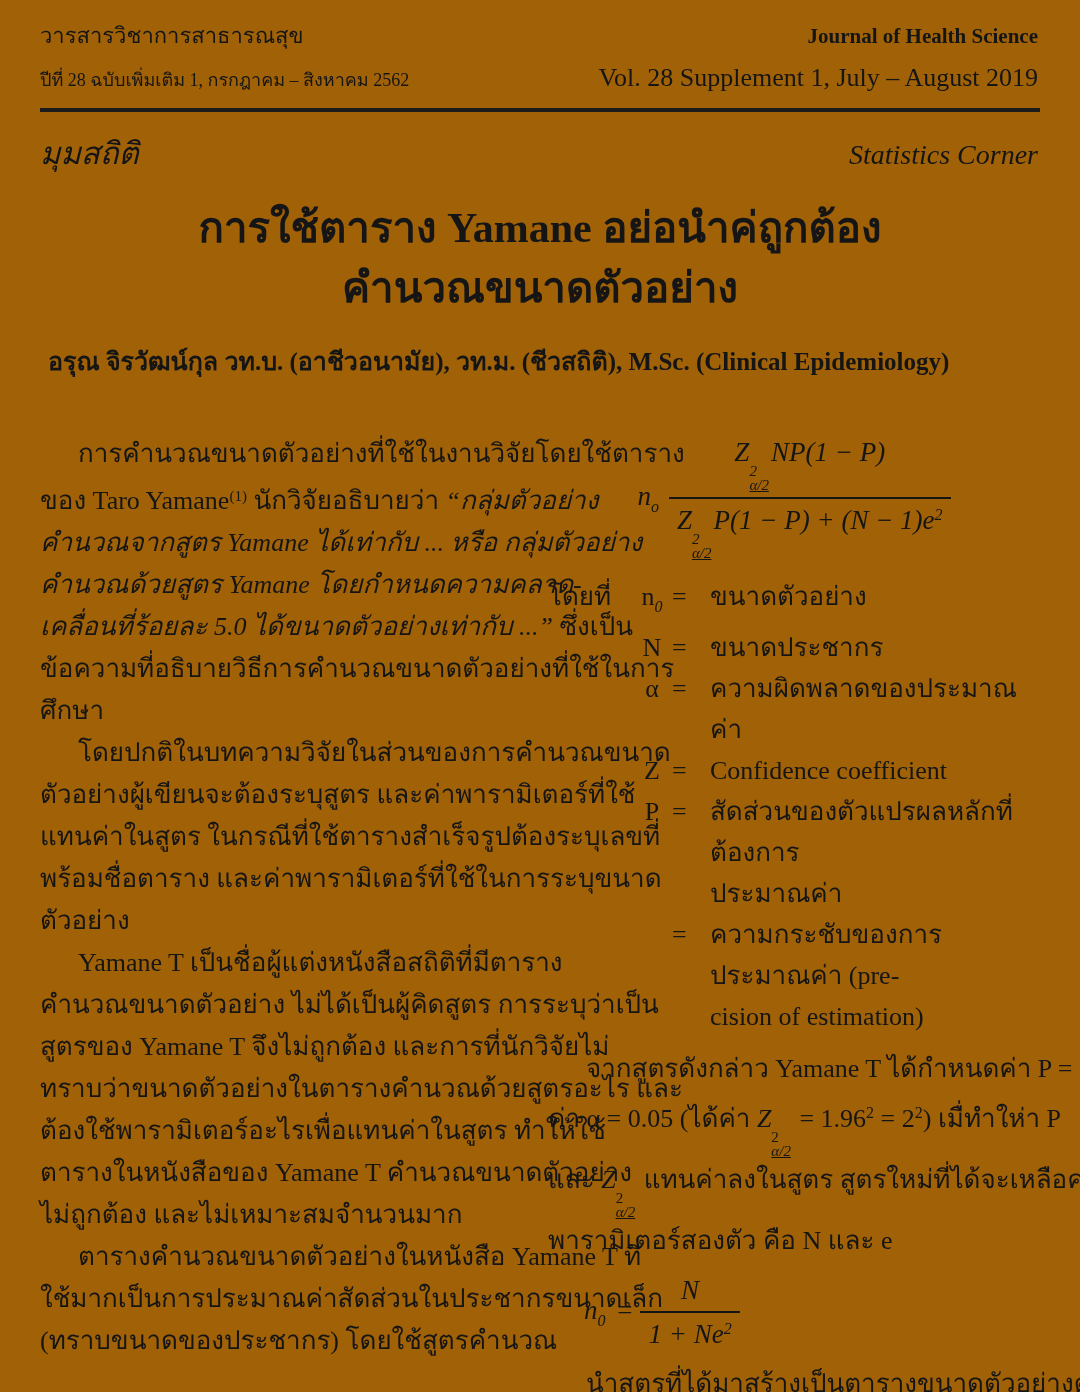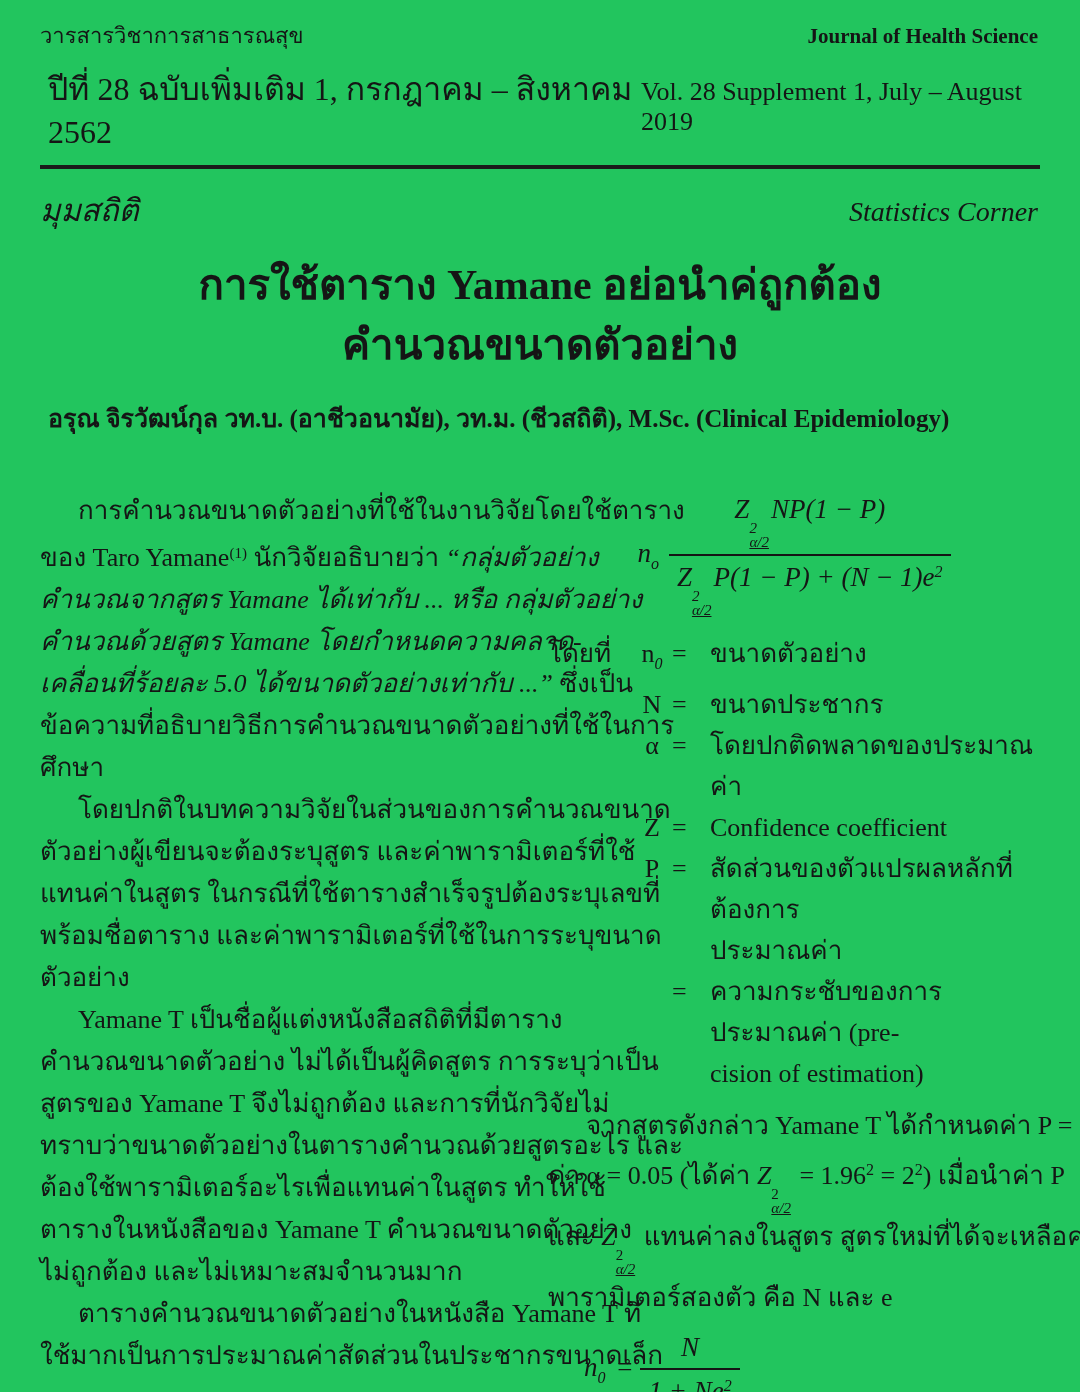--- a/index.html
+++ b/index.html
@@ -1,27 +1,27 @@
 <!DOCTYPE html>
 <html><head>
 <meta charset="utf-8">
 <style>
   html,body { margin:0; padding:0; background:#e8e8e8; }
   .page {
     position:relative; width:1080px; height:1392px; margin:0 auto;
-    background:#22c55e; color:#151515; overflow:hidden;
+    background:#a16207; color:#151515; overflow:hidden;
     font-family:"Liberation Serif","DejaVu Serif",serif;
   }
   
   .header { padding:18px 42px 0 40px; }
   .hrow { display:flex; justify-content:space-between; align-items:baseline; }
   .hrow .th1 { font-size:22px; }
   .hrow .en1 { font-size:21px; font-weight:bold; }
   .hrow2 { margin-top:10px; }
-  .hrow2 .th2 { font-size:32px;margin-left:8px; }
+  .hrow2 .th2 { font-size:18px; }
   .hrow2 .en2 { font-size:26px; }
   .rule { margin:14px 40px 0 40px; height:4px; background:#1b1b1b; }
   
   .section-row { display:flex; justify-content:space-between; align-items:baseline;
                  padding:16px 42px 0 40px; font-weight:normal; font-style:italic; }
   .section-row .s-th { font-size:31px; }
   .section-row .s-en { font-size:28px; }
   
   .title { text-align:center; font-weight:bold; font-size:42px; line-height:60px; margin-top:20px; }
   .author { padding:0 48px; margin-top:23px; font-weight:bold; font-size:25px; }
@@ -108,20 +108,21 @@
         <div class="ln">คำนวณขนาดตัวอย่าง ไม่ได้เป็นผู้คิดสูตร การระบุว่าเป็น</div>
         <div class="ln">สูตรของ Yamane T จึงไม่ถูกต้อง และการที่นักวิจัยไม่</div>
         <div class="ln">ทราบว่าขนาดตัวอย่างในตารางคำนวณด้วยสูตรอะไร และ</div>
         <div class="ln">ต้องใช้พารามิเตอร์อะไรเพื่อแทนค่าในสูตร ทำให้ใช้</div>
         <div class="ln">ตารางในหนังสือของ Yamane T คำนวณขนาดตัวอย่าง</div>
         <div class="ln">ไม่ถูกต้อง และไม่เหมาะสมจำนวนมาก</div>
       </div>
       <div>
         <div class="ln indent">ตารางคำนวณขนาดตัวอย่างในหนังสือ Yamane T ที่</div>
         <div class="ln">ใช้มากเป็นการประมาณค่าสัดส่วนในประชากรขนาดเล็ก</div>
+        <div class="ln">(ทราบขนาดของประชากร) โดยใช้สูตรคำนวณ</div>
       </div>
     </div>
 
     <div class="col-right">
 
       <div class="f1wrap math">
         <span class="f-lhs"><span>n</span><sub class="vsub">o</sub></span><span class="frac"><span class="fnum"><span>Z</span><span class="stack">
                 <span class="st-sup">2</span>
                 <span class="st-sub">α/2</span>
               </span><span>NP(1 − P)</span></span><span class="fden"><span>Z</span><span class="stack">
@@ -140,21 +141,21 @@
         <div class="def-row">
           <span></span>
           <span class="def-sym">N</span>
           <span>=</span>
           <span class="def-text">ขนาดประชากร</span>
         </div>
         <div class="def-row">
           <span></span>
           <span class="def-sym alpha">α</span>
           <span>=</span>
-          <span class="def-text">โดยปกติดพลาดของประมาณค่า</span>
+          <span class="def-text">ความผิดพลาดของประมาณค่า</span>
         </div>
         <div class="def-row">
           <span></span>
           <span class="def-sym">Z</span>
           <span>=</span>
           <span class="def-text">Confidence coefficient</span>
         </div>
         <div class="def-row">
           <span></span>
           <span class="def-sym">P</span>
@@ -167,21 +168,21 @@
           <span>=</span>
           <span class="def-text"><span>ความกระชับของการประมาณค่า (pre-</span><span class="dt2">cision of estimation)</span></span>
         </div>
       </div>
 
       <div style="margin-top:10px;">
         <div class="ln indent">จากสูตรดังกล่าว Yamane T ได้กำหนดค่า P = 0.5</div>
         <div class="ln"><span>ค่า α = 0.05 (ได้ค่า </span><span class="math">Z</span><span class="stack">
               <span class="st-sup">2</span>
               <span class="st-sub">α/2</span>
-            </span><span> = 1.96</span><sup class="vsup">2</sup><span> = 2</span><sup class="vsup">2</sup><span>) เมื่อนำค่า P</span></div>
+            </span><span> = 1.96</span><sup class="vsup">2</sup><span> = 2</span><sup class="vsup">2</sup><span>) เมื่ทำให่า P</span></div>
         <div class="ln"><span>และ </span><span class="math">Z</span><span class="stack">
               <span class="st-sup">2</span>
               <span class="st-sub">α/2</span>
             </span><span> แทนค่าลงในสูตร สูตรใหม่ที่ได้จะเหลือค่า</span></div>
         <div class="ln">พารามิเตอร์สองตัว คือ N และ e</div>
       </div>
 
       <div class="f2wrap math">
         <span class="f-lhs"><span>n</span><sub class="vsub">0</sub></span><span>=</span> <span class="frac"><span class="fnum">N</span><span class="fden"><span>1 + Ne</span><sup class="vsup">2</sup></span></span>
       </div>

